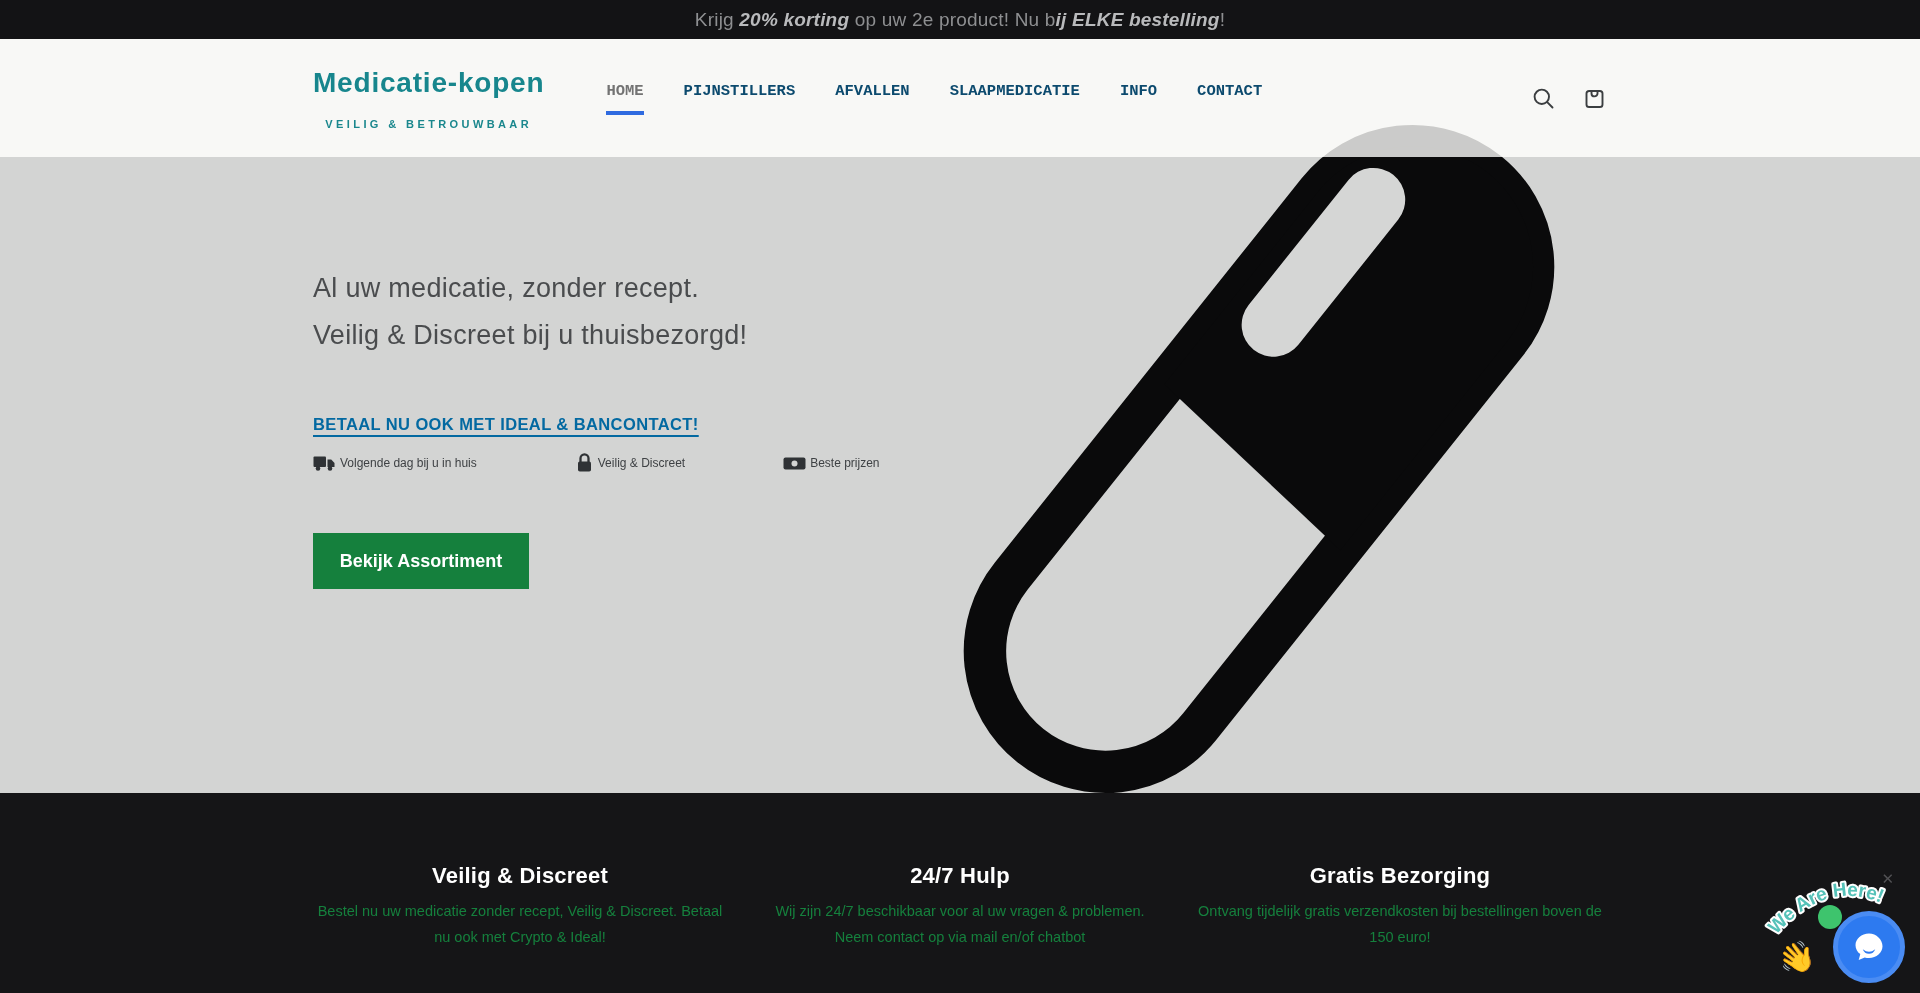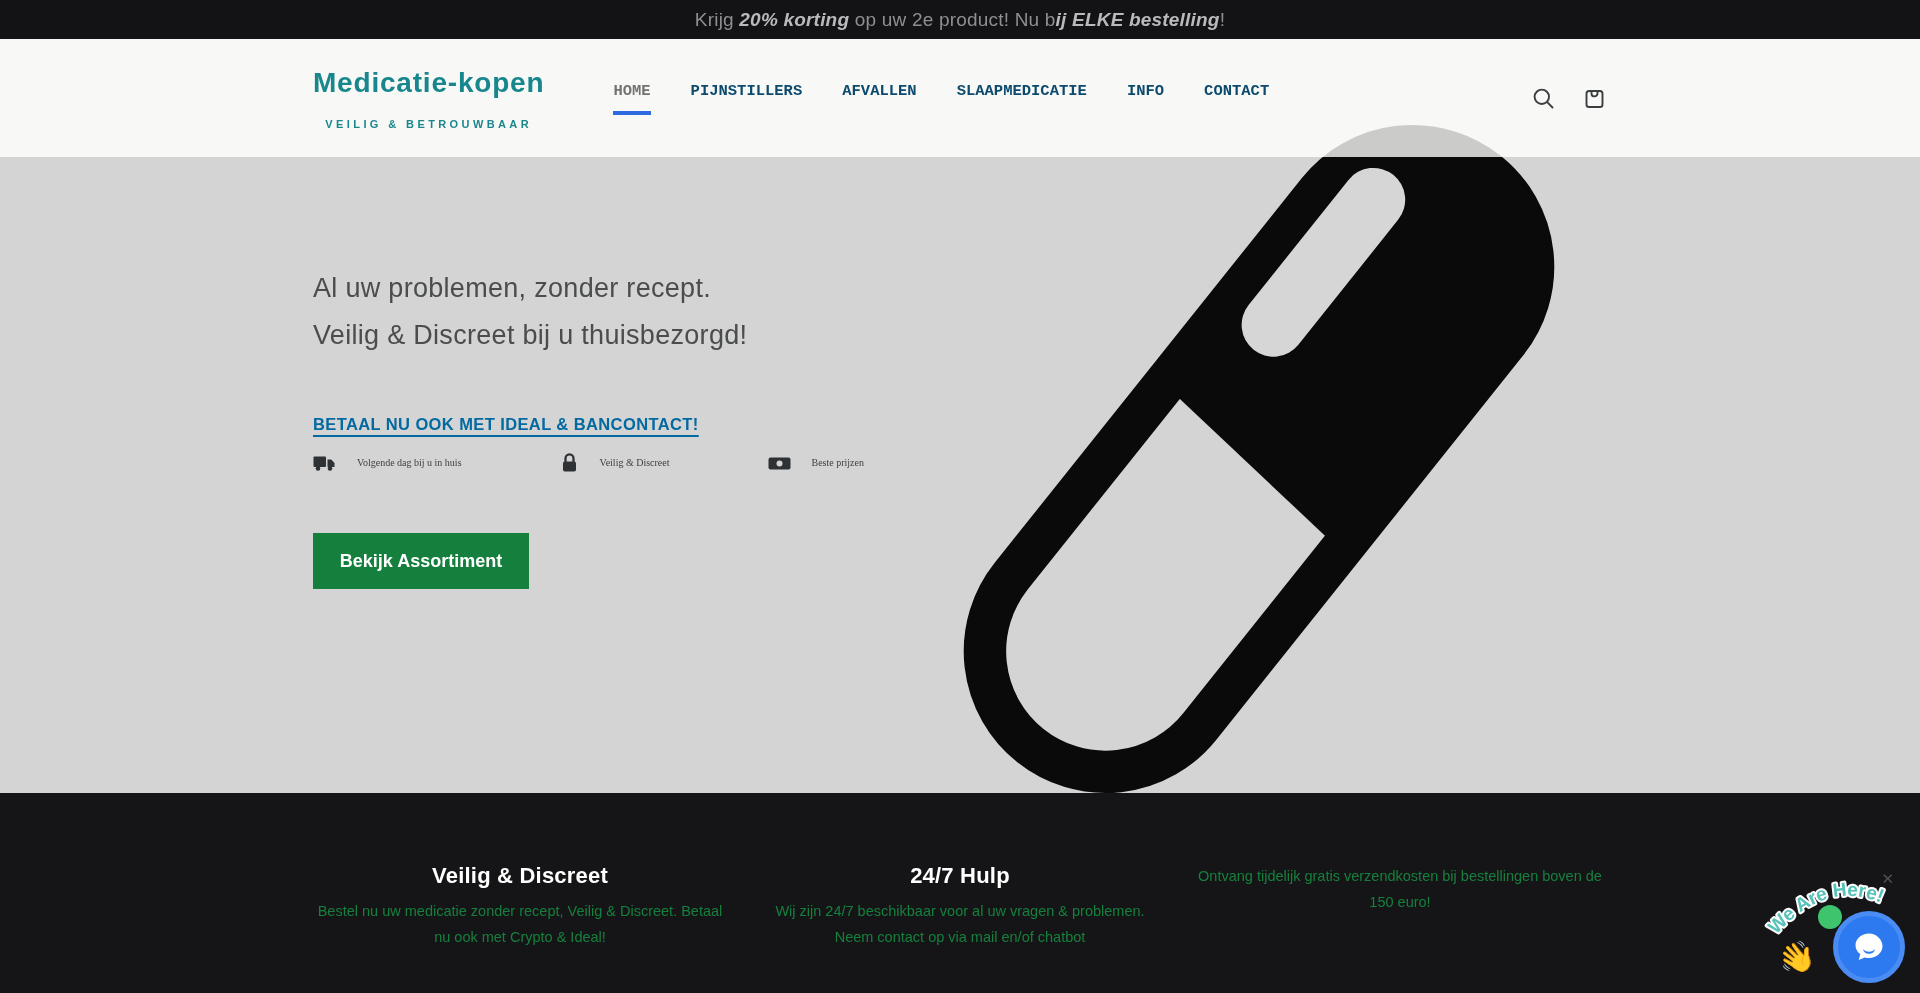--- a/index.html
+++ b/index.html
@@ -12,21 +12,21 @@
     position: relative; z-index: 40;
   }
   .banner p { font-size: 19px; color: #8e8f91; letter-spacing: .2px; }
   .banner .hl { font-weight: 700; font-style: italic; color: #b9babc; }
 
   
   .header {
     height: 118px; background: rgba(246,246,244,0.82); position: relative; z-index: 20;
     display: flex; align-items: center;
   }
-  .header-inner { width: 1294px; margin: 0 auto; display: flex; align-items: center; gap: 7px; }
+  .header-inner { width: 1294px; margin: 0 auto; display: flex; align-items: center; }
   .logo { text-align: center; cursor: pointer; }
   .logo-title { font-size: 28px; font-weight: 700; color: #17868d; letter-spacing: .8px; }
   .logo-tagline { font-size: 11px; font-weight: 700; color: #1a878d; letter-spacing: 3.4px; margin-top: 19px; }
   .nav { display: flex; gap: 40px; margin-left: 62px; align-items: flex-start; }
   .nav a {
     font-family: "Liberation Mono", "DejaVu Sans Mono", monospace;
     font-size: 15.5px; color: #0c4a6e; text-decoration: none; padding-bottom: 11px;
     border-bottom: 4px solid transparent; font-weight: 700;
   }
   .nav a.active { color: #737373; font-weight: 700; border-bottom-color: #2f6be0; font-family: Liberation Mono, monospace; }
@@ -38,21 +38,21 @@
   .pill { position: absolute; left: 1095px; top: -89px; width: 328px; height: 782px;
           transform: rotate(38.6deg); z-index: 1; }
   .hero-inner { position: relative; z-index: 5; width: 1294px; margin: 0 auto; padding-top: 108px; }
   .hero-line { font-size: 27px; font-weight: 400; color: #4a4c4e; line-height: 47px; letter-spacing: .3px; }
   .subhead {
     margin-top: 56px; font-size: 16.5px; font-weight: 700; color: #0369a1; letter-spacing: .4px;
     text-decoration: underline; text-underline-offset: 5px; text-decoration-thickness: 1.5px;
     width: fit-content;
   }
   .features { margin-top: 18px; display: flex; gap: 98px; align-items: center; }
-  .feature { display: flex; align-items: center; gap: 21px; font-size: 10px; color: #3e4144; font-family: Liberation Serif, serif; }
+  .feature { display: flex; align-items: center; gap: 4px; font-size: 12px; color: #3e4144; }
   .feature svg { flex: 0 0 auto; }
   .cta {
     margin-top: 60px; width: 216px; height: 56px; background: #15803d; color: #ffffff;
     font-family: "Liberation Sans", sans-serif; font-size: 18px; font-weight: 700;
     border: none; cursor: pointer; display: flex; align-items: center; justify-content: center;
   }
 
   
   .footer { height: 200px; background: #151517; position: relative; z-index: 10; }
   .footer-inner { width: 1320px; margin: 0 auto; padding-top: 70px;
@@ -117,21 +117,21 @@
       <clipPath id="capclip">
           <rect x="45" y="25" width="250" height="760" rx="125"></rect>
         </clipPath>
     </defs>
     <rect x="45" y="25" width="250" height="760" rx="125" fill="none" stroke="#0a0a0b" stroke-width="44"></rect>
     <polygon points="0,0 340,0 340,430 0,402" fill="#0a0a0b" clip-path="url(#capclip)"></polygon>
     <rect x="62" y="88" width="66" height="232" rx="33" fill="#d5d6d5" clip-path="url(#capclip)"></rect>
   </svg>
 
   <div class="hero-inner">
-    <h1 class="hero-line">Al uw problemen,  zonder recept.</h1>
+    <h1 class="hero-line">Al uw medicatie,  zonder recept.</h1>
     <h1 class="hero-line">Veilig &amp; Discreet bij u thuisbezorgd!</h1>
 
     <div class="subhead">BETAAL NU OOK MET IDEAL &amp; BANCONTACT!</div>
 
     <div class="features">
       <div class="feature">
         <svg width="23" height="20" viewBox="0 0 23 20" fill="#2f3235">
           <rect x="0.5" y="3.5" width="12.5" height="10.5" rx="1"></rect>
           <path d="M14.5 6.5h3.7l3.3 3.6v4h-7z"></path>
           <circle cx="5" cy="15.5" r="2.3"></circle>
@@ -165,20 +165,21 @@
       <h3>Veilig &amp; Discreet</h3>
       <p>Bestel nu uw medicatie zonder recept, Veilig &amp; Discreet. Betaal</p>
       <p>nu ook met Crypto &amp; Ideal!</p>
     </div>
     <div class="footer-col">
       <h3>24/7 Hulp</h3>
       <p>Wij zijn 24/7 beschikbaar voor al uw vragen &amp; problemen.</p>
       <p>Neem contact op via mail en/of chatbot</p>
     </div>
     <div class="footer-col">
+      <h3>Gratis Bezorging</h3>
       <p>Ontvang tijdelijk gratis verzendkosten bij bestellingen boven de</p>
       <p>150 euro!</p>
     </div>
   </div>
 </footer>
 
 <div class="chat-widget">
   <button class="chat-close">✕</button>
   <svg class="chat-arc" width="152" height="78" viewBox="0 0 152 78">
     <defs>

